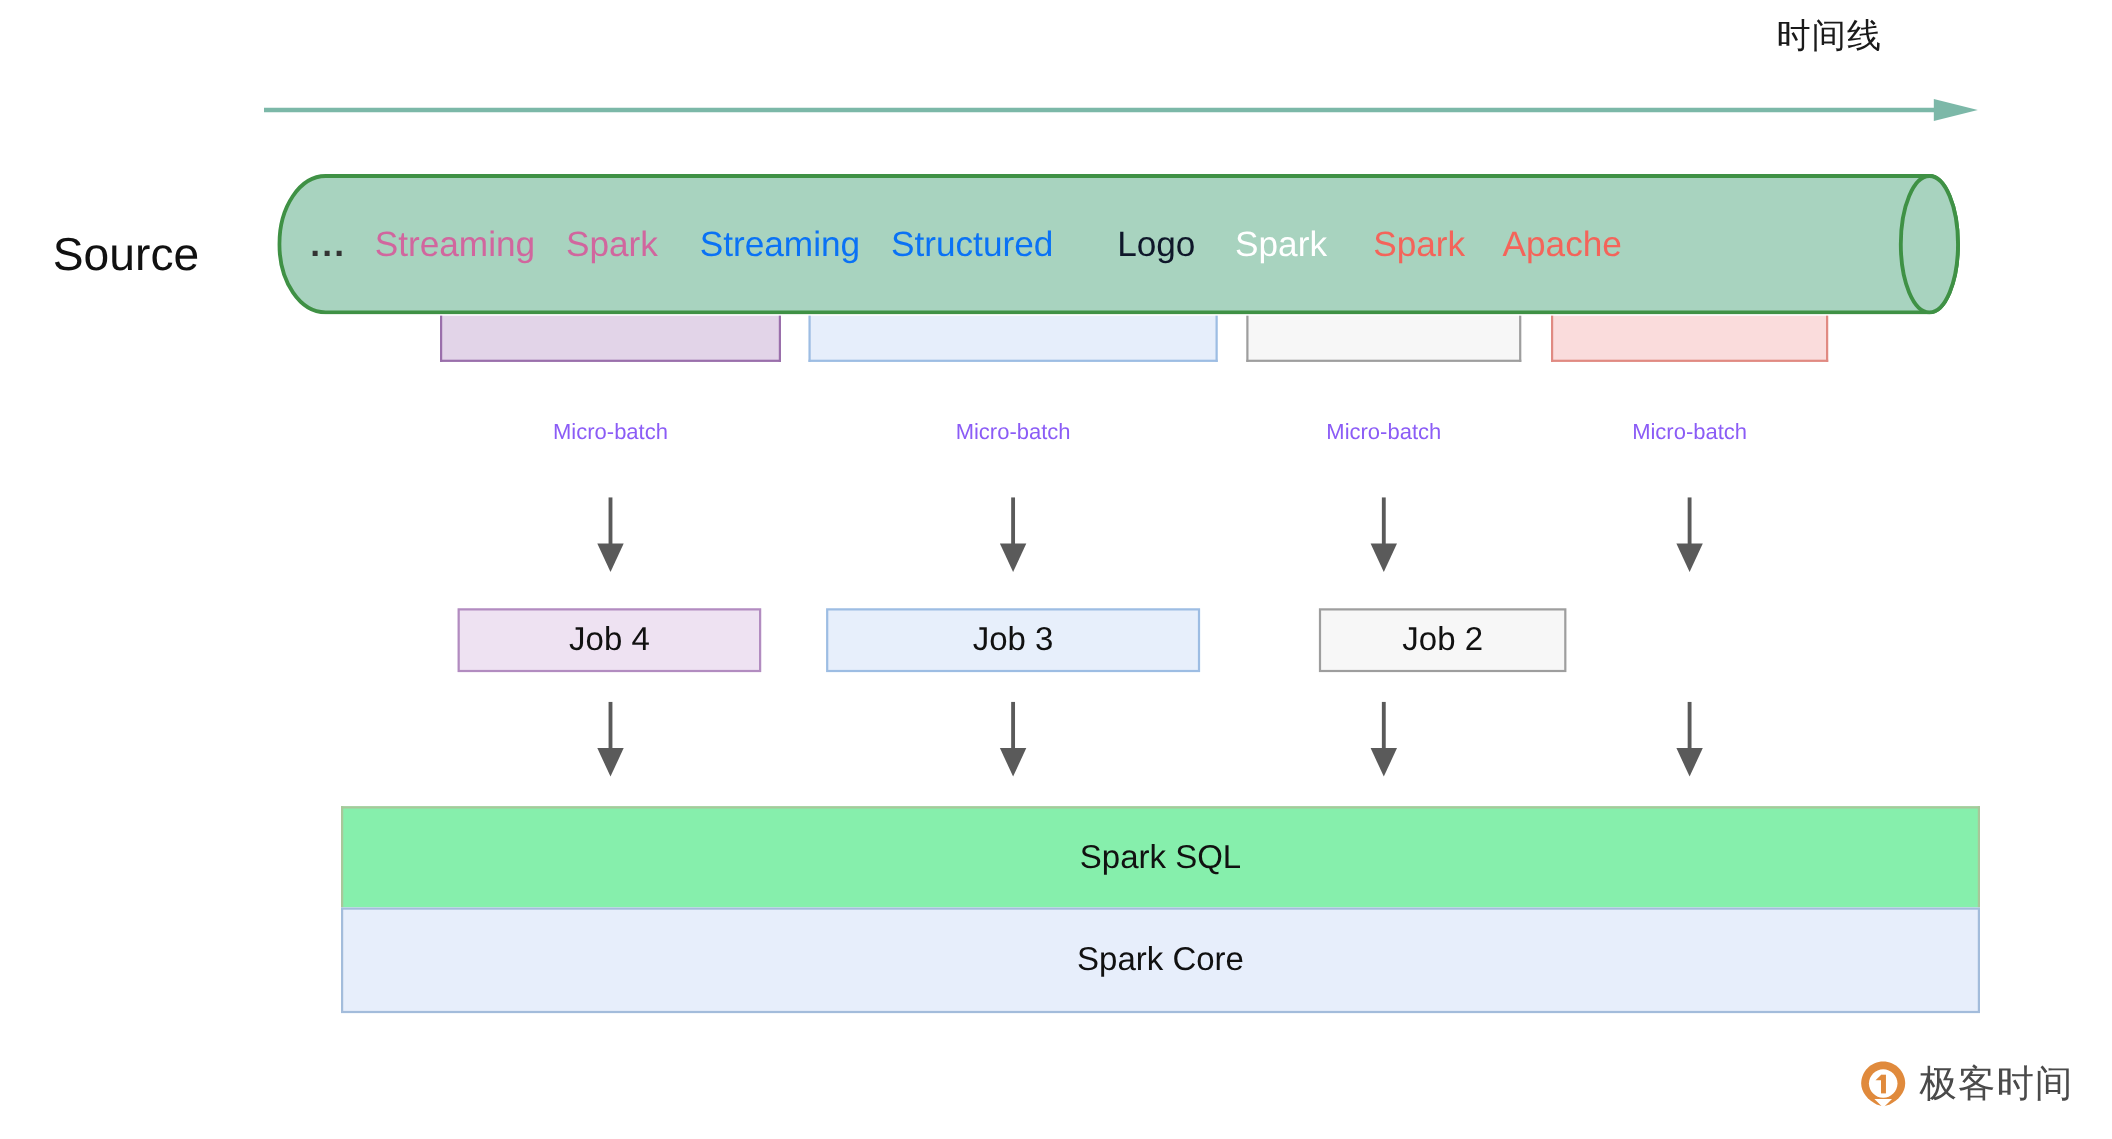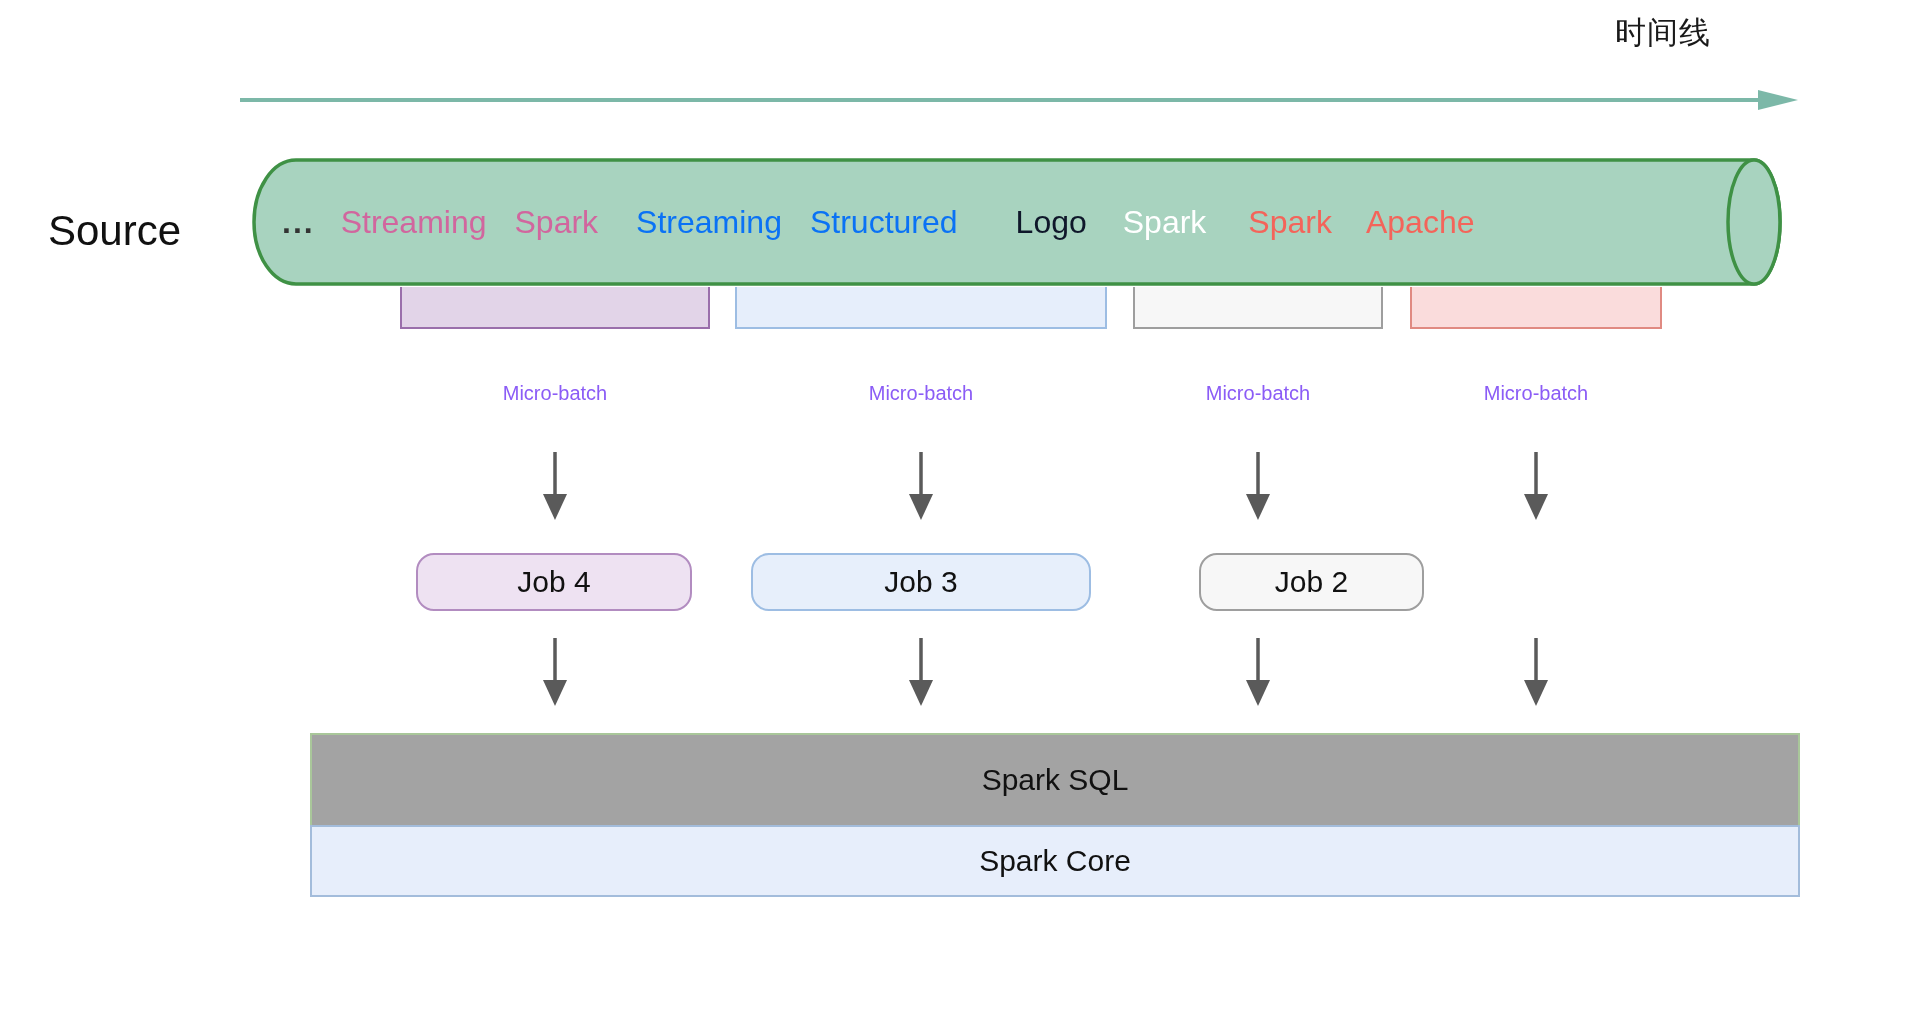--- a/index.html
+++ b/index.html
@@ -99,21 +99,21 @@
   .arrow-svg {
     position: absolute;
     width: 40px;
     height: 70px;
   }
 
   
   .job-box {
     position: absolute;
     height: 58px;
-    border-radius: 18px;
+    border-radius: 0;
     box-sizing: border-box;
     display: flex;
     align-items: center;
     justify-content: center;
     font-size: 30px;
     color: #111111;
   }
 
   
   .stack-row {
@@ -227,19 +227,29 @@
   </svg>
   <svg class="arrow-svg" style="left:1238px; top:638px;" viewBox="0 0 40 70">
     <line x1="20" y1="0" x2="20" y2="46" stroke="#5a5a5a" stroke-width="3.5"></line>
     <polygon points="8,42 32,42 20,68" fill="#5a5a5a"></polygon>
   </svg>
   <svg class="arrow-svg" style="left:1516px; top:638px;" viewBox="0 0 40 70">
     <line x1="20" y1="0" x2="20" y2="46" stroke="#5a5a5a" stroke-width="3.5"></line>
     <polygon points="8,42 32,42 20,68" fill="#5a5a5a"></polygon>
   </svg>
 
-  <div class="stack-row" style="top:733px; height:92px; background:#a3a3a3;
+  <div class="stack-row" style="top:733px; height:92px; background:#86efac;
               border:2px solid #a9c79a; border-bottom:none;">Spark SQL</div>
-  <div class="stack-row" style="top:825px; height:72px; background:#e7eefb;
+  <div class="stack-row" style="top:825px; height:96px; background:#e7eefb;
               border:2px solid #a3bcdb;">Spark Core</div>
 
+  <div class="watermark">
+    <svg class="wm-mark" viewBox="0 0 44 44">
+      <path d="M22 2 C11 2 2 11 2 22 C2 30 8 37 16 41 L22 43 L28 41 C36 37 42 30 42 22 C42 11 33 2 22 2 Z" fill="#e08a3c"></path>
+      <path d="M22 9 C15 9 9 15 9 22 C9 29 15 35 22 35 C29 35 35 29 35 22 C35 15 29 9 22 9 Z" fill="#ffffff"></path>
+      <rect x="20" y="14" width="4.5" height="17" fill="#e08a3c"></rect>
+      <path d="M20.2 14 L15 19 L20.2 19 Z" fill="#e08a3c"></path>
+      <path d="M14 36 L22 44 L30 36 Z" fill="#ffffff"></path>
+    </svg>
+    <span class="wm-text">极客时间</span>
+  </div>
 
 </div>
 
 </body></html>

